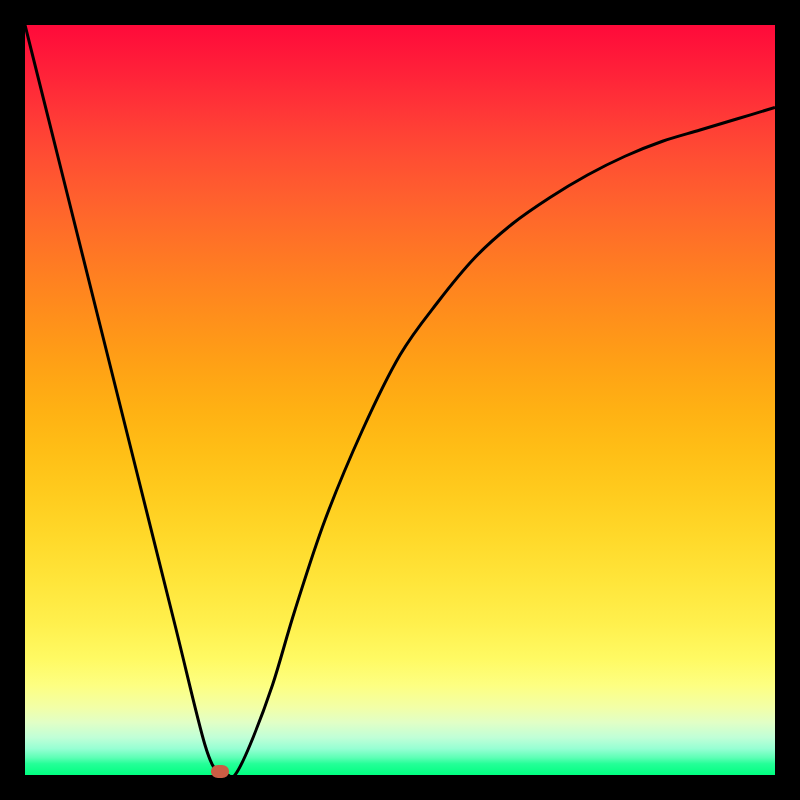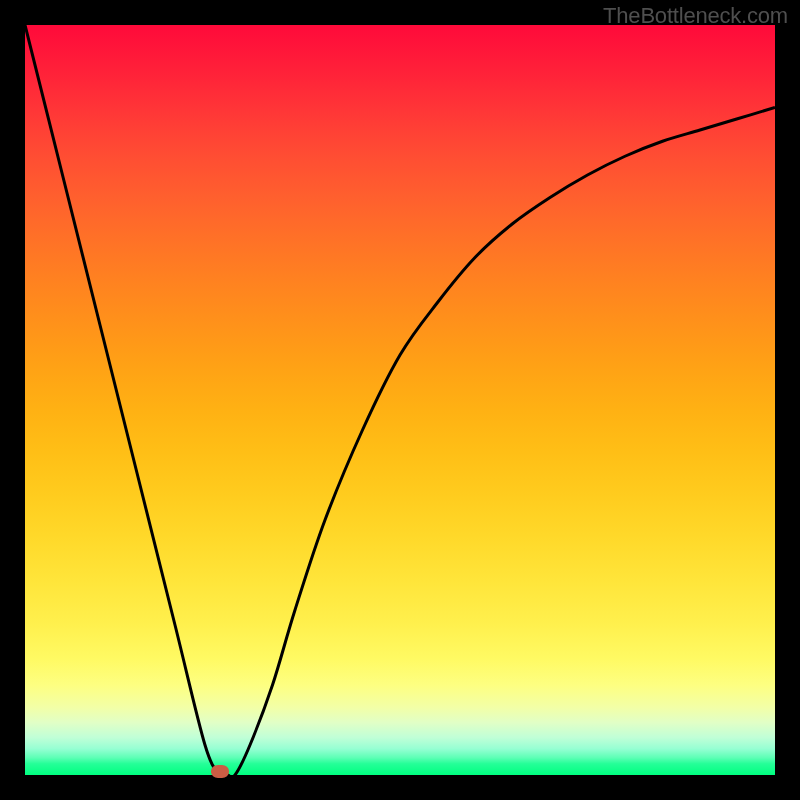--- a/index.html
+++ b/index.html
@@ -79,14 +79,13 @@
 
 <div class="outer">
   <div class="gradient"></div>
 
   <svg class="curve" viewBox="0 0 750 750" preserveAspectRatio="none">
     <path id="curve-path" d="M 0 0 C 6.25 25 25 100 37.5 150 C 50 200 62.5 250 75 300 C 87.5 350 100 400 112.5 450 C 125 500 138.75 555 150 600 C 161.25 645 172.5 695 180 720 C 187.5 745 191.25 745 195 750 C 198.75 755 200 750 202.5 750 C 205 750 206.25000000000003 755 210.00000000000003 750 C 213.75000000000003 745 218.75 735 225 720 C 231.25 705 240 682.5 247.5 660 C 255 637.5 261.25 612.5 270 585 C 278.75 557.5 288.75 525 300 495 C 311.25 465 325 432.5 337.5 405 C 350 377.5 362.5 351.24999999999994 375 329.99999999999994 C 387.5 308.74999999999994 400.00000000000006 293.75 412.50000000000006 277.5 C 425.00000000000006 261.25 437.5 245.625 450 232.5 C 462.5 219.375 475 208.75 487.5 198.75 C 500 188.75 512.5 180.625 525 172.5 C 537.5 164.375 550 156.875 562.5 150 C 575 143.125 587.5 136.875 600 131.25 C 612.5 125.625 625 120.625 637.5 116.25 C 650 111.875 662.5 108.75 675 105 C 687.5 101.25 700 97.5 712.5 93.75 C 725 90 743.75 84.375 750 82.5" fill="none" stroke="#000" stroke-width="3"></path>
   </svg>
 
   <div id="marker" class="marker" style="left: 211px; top: 765.25px;"></div>
 
-  <div class="attribution">TheBottleneck.com</div>
 </div>
 
 </body></html>

